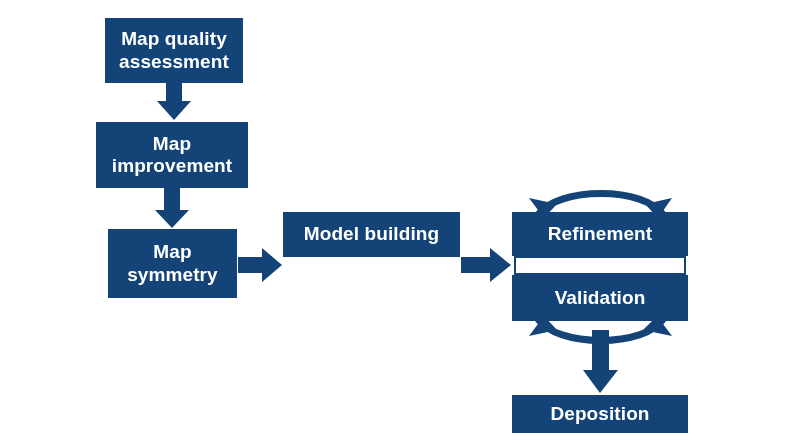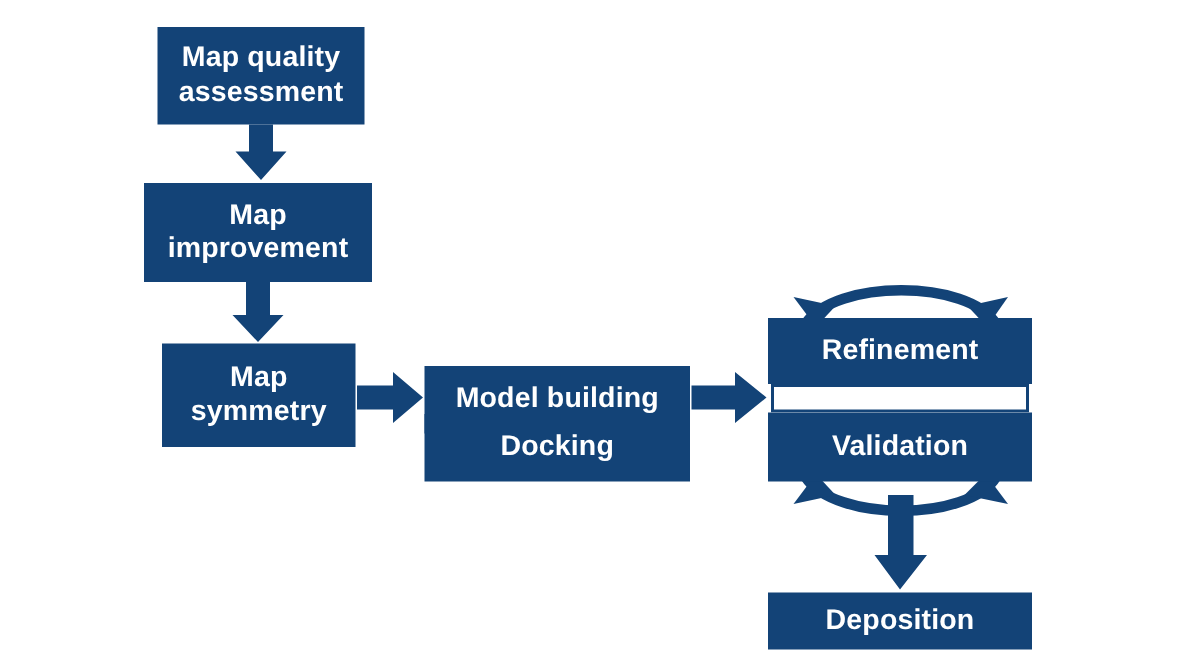--- a/index.html
+++ b/index.html
@@ -36,21 +36,21 @@
   }
   .node-label {
     display: block;
     white-space: pre-line;
   }
 
   
   #node-map-quality      { left:105px; top:18px;  width:138px; height:65px; }
   #node-map-improvement  { left:96px;  top:122px; width:152px; height:66px; }
   #node-map-symmetry     { left:108px; top:229px; width:129px; height:69px; }
-  #node-model-building   { left:283px; top:212px; width:177px; height:45px;margin-top:32px; }
+  #node-model-building   { left:283px; top:212px; width:177px; height:45px; }
   #node-docking          { left:283px; top:276px; width:177px; height:45px; }
   #node-refinement       { left:512px; top:212px; width:176px; height:44px;justify-content:center; }
   #node-validation       { left:512px; top:275px; width:176px; height:46px; }
   #node-deposition       { left:512px; top:395px; width:176px; height:38px; }
 
   
   #band-refine-validate {
     position: absolute;
     left: 514px;
     top: 256px;
@@ -129,23 +129,20 @@
 
   <div class="node" id="node-map-symmetry">
     <span class="node-label">Map
 symmetry</span>
   </div>
 
   <div class="node" id="node-model-building">
     <span class="node-label">Model building</span>
   </div>
 
-  <div class="node" id="node-docking">
-    <span class="node-label">Docking</span>
-  </div>
 
   <div class="node" id="node-refinement">
     <span class="node-label">Refinement</span>
   </div>
 
   <div id="band-refine-validate"></div>
 
   <div class="node" id="node-validation">
     <span class="node-label">Validation</span>
   </div>

